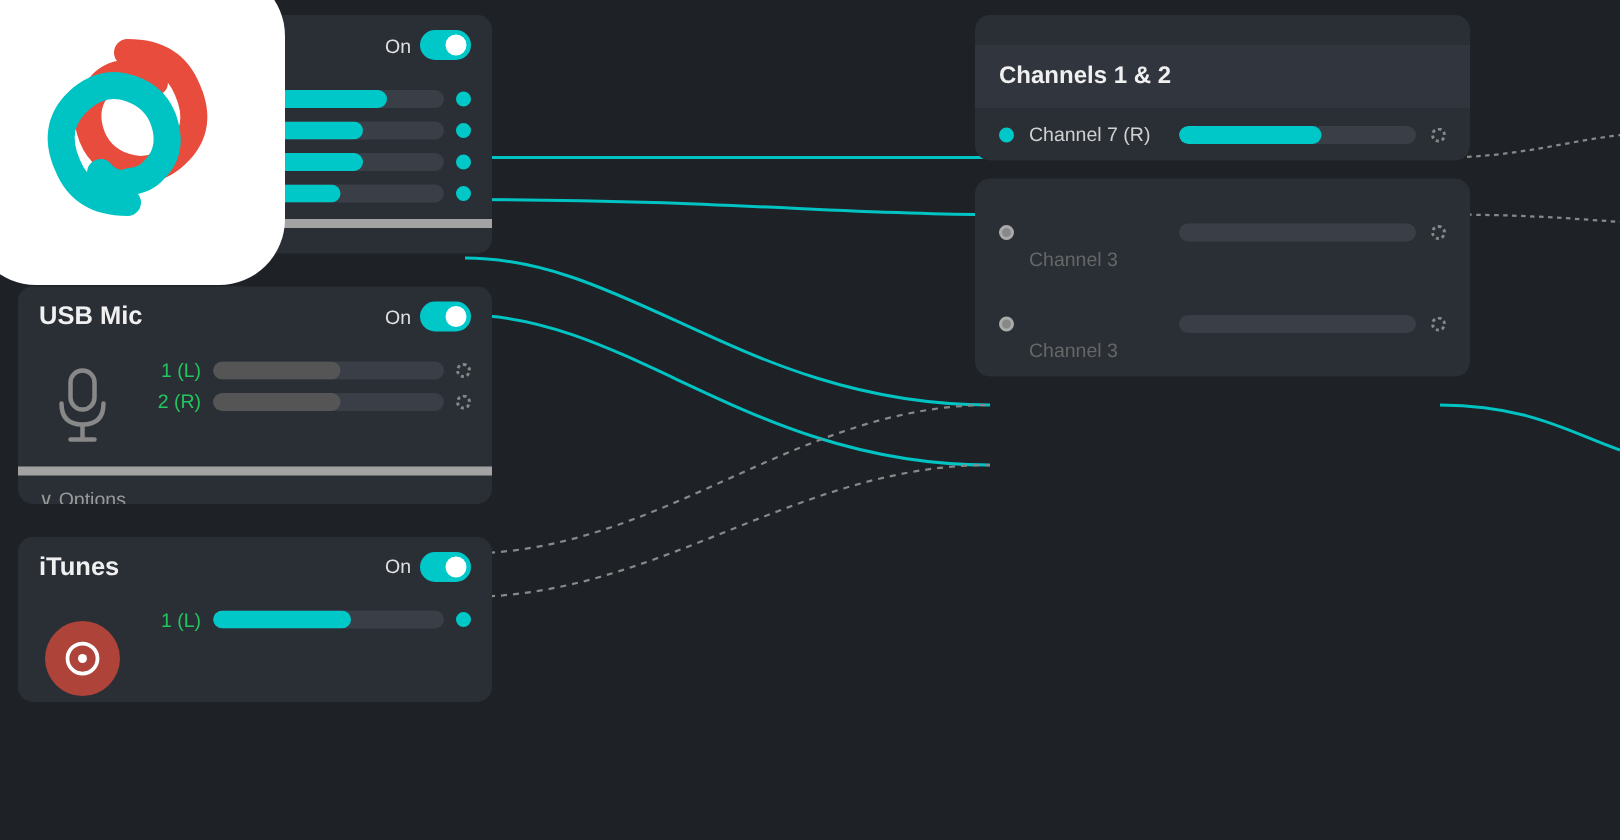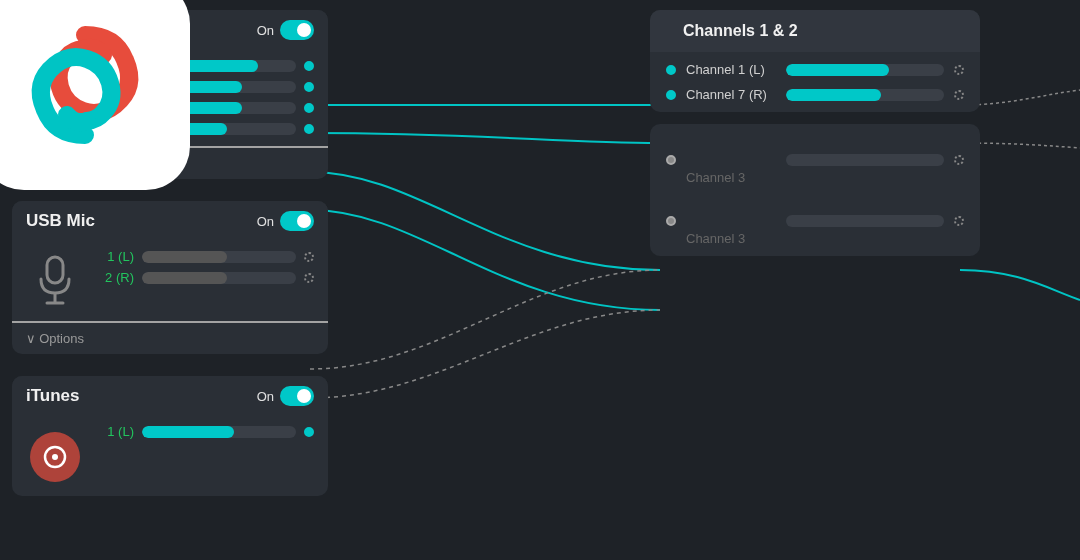--- a/index.html
+++ b/index.html
@@ -11,21 +11,21 @@
       color: #e0e0e0;
       overflow: hidden;
       position: relative;
     }
 
     
     .left-panel {
       position: absolute;
       left: 0; top: 0;
       width: 340px;
-      height: 560px;
+      height: 468px;
       display: flex;
       flex-direction: column;
       gap: 12px;
     }
 
     .device-card {
       background: #2a2f36;
       border-radius: 10px;
       margin: 10px 12px 0 12px;
       padding: 0;
@@ -150,44 +150,45 @@
     }
 
     .options-row {
       padding: 8px 14px;
       font-size: 13px;
       color: #9a9a9a;
       cursor: pointer;
       display: flex;
       align-items: center;
       gap: 4px;
-      border-top: 2px solid #a3a3a3;
+      border-top: 6px solid #a3a3a3;
     }
 
     
     .right-panel {
       position: absolute;
       left: 650px; top: 10px;
       width: 320px;
     }
 
     .channel-group-card {
       background: #2a2f36;
       border-radius: 10px;
       margin-bottom: 12px;
       padding: 0;
       overflow: hidden;
     }
 
     .channel-group-header {
-      padding: 12px 33px;
+      padding: 12px 16px;
       font-size: 16px;
       font-weight: 700;
       color: #f0f0f0;
       background: #31363e;
+      margin-top: 20px;
     }
 
     .channel-group-body {
       padding: 10px 16px;
       display: flex;
       flex-direction: column;
       gap: 10px;
     }
 
     .output-channel-row {
@@ -437,28 +438,20 @@
 
 </div>
 
 <div class="right-panel" style="position:absolute; left:650px; top:10px; width:330px; z-index:2;">
 
   <div class="channel-group-card">
     <div class="channel-group-header">Channels 1 &amp; 2</div>
     <div class="channel-group-body">
       <div class="output-channel-row">
         <div class="output-dot active"></div>
-        <span class="output-label">Channel 1 (L)</span>
-        <div class="output-bar-container">
-            <div class="output-bar" style="width:65%"></div>
-          </div>
-        <div class="output-end-dot"></div>
-      </div>
-      <div class="output-channel-row">
-        <div class="output-dot active"></div>
         <span class="output-label">Channel 7 (R)</span>
         <div class="output-bar-container">
             <div class="output-bar" style="width:60%"></div>
           </div>
         <div class="output-end-dot"></div>
       </div>
     </div>
   </div>
 
   <div class="channel-group-card">

